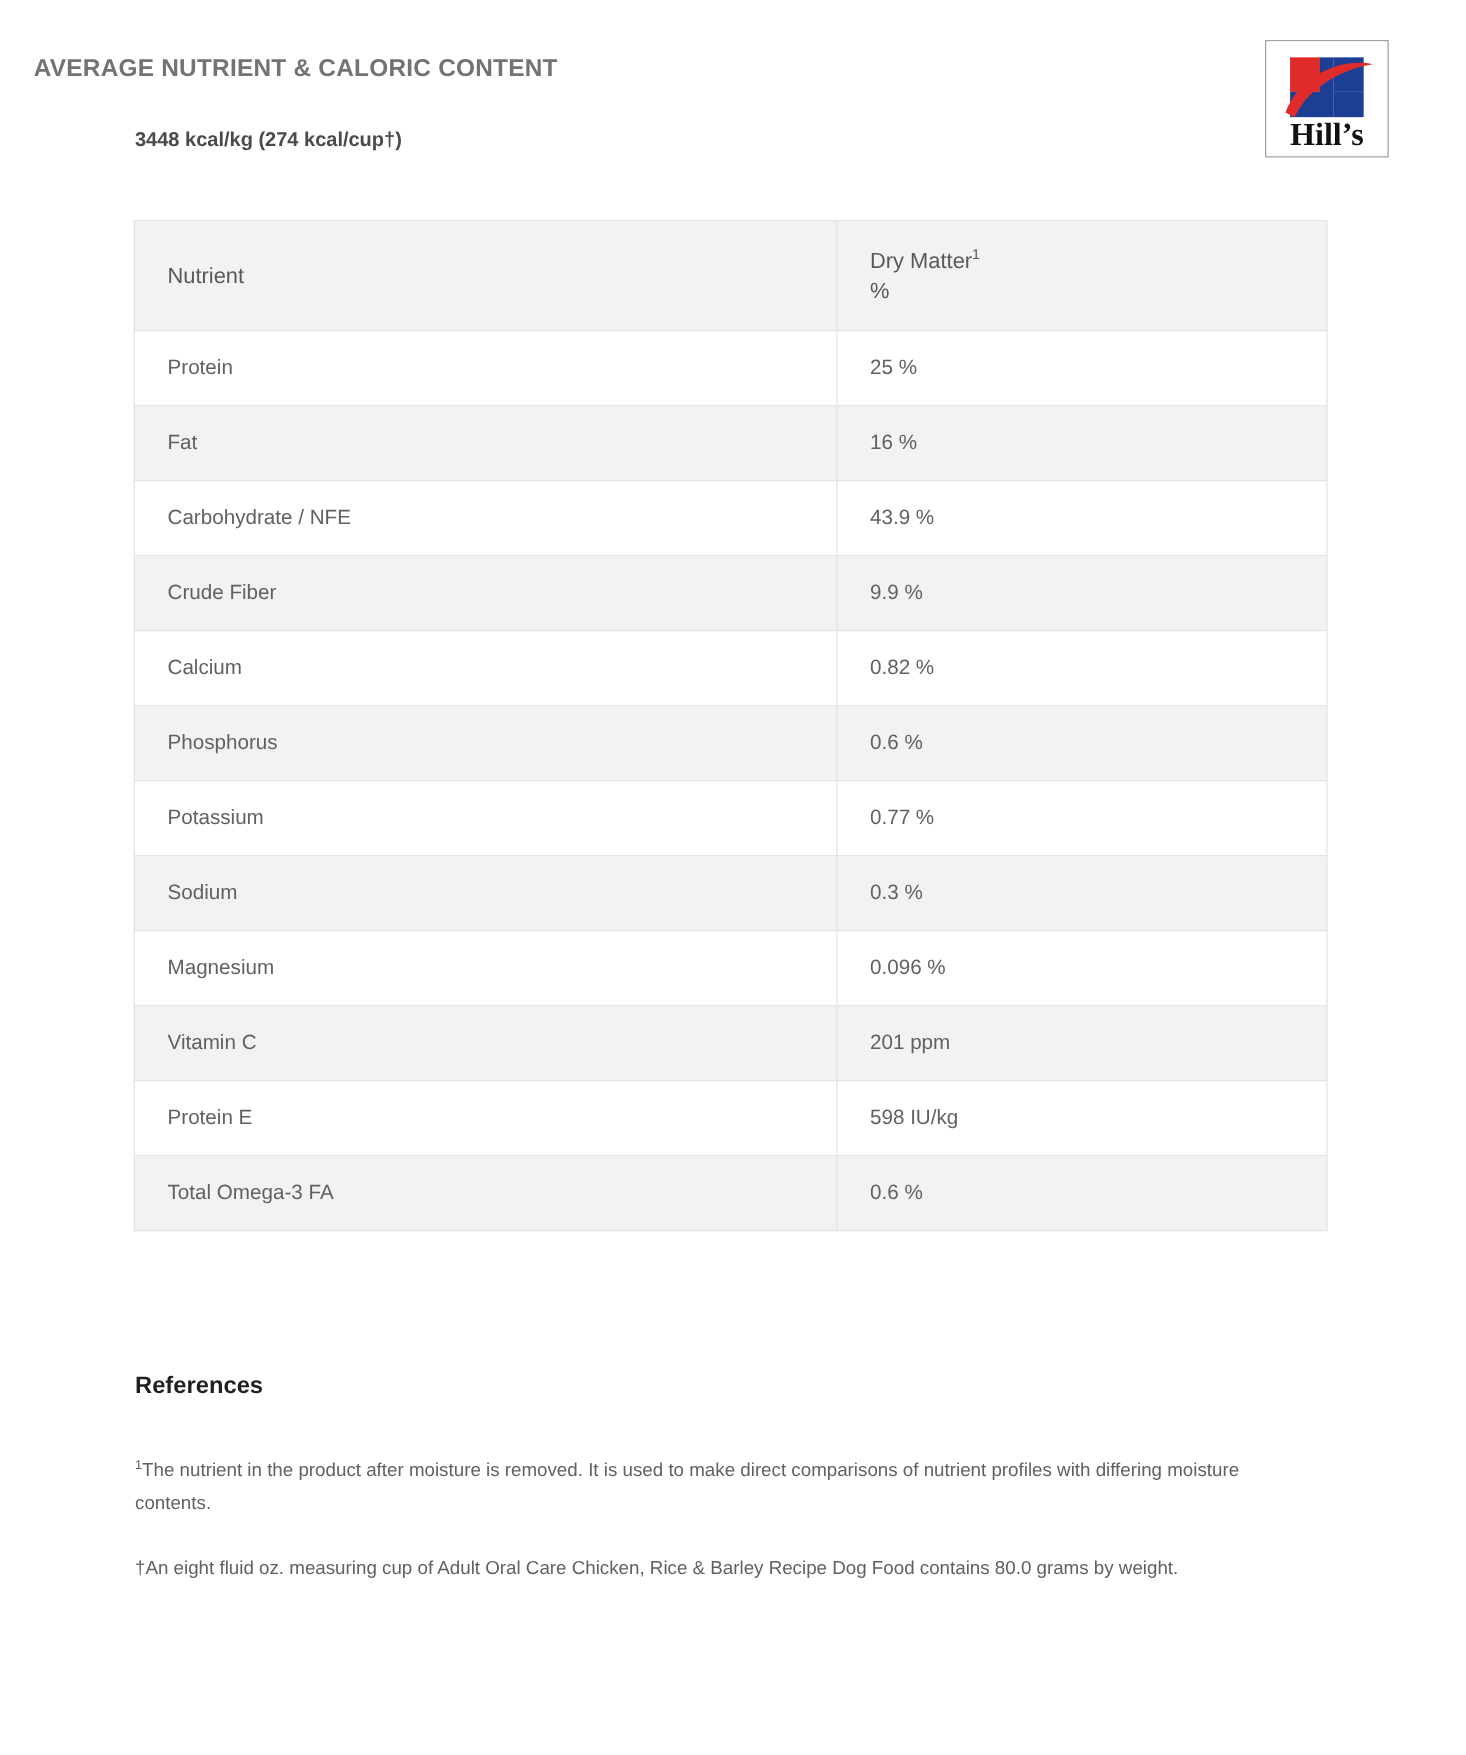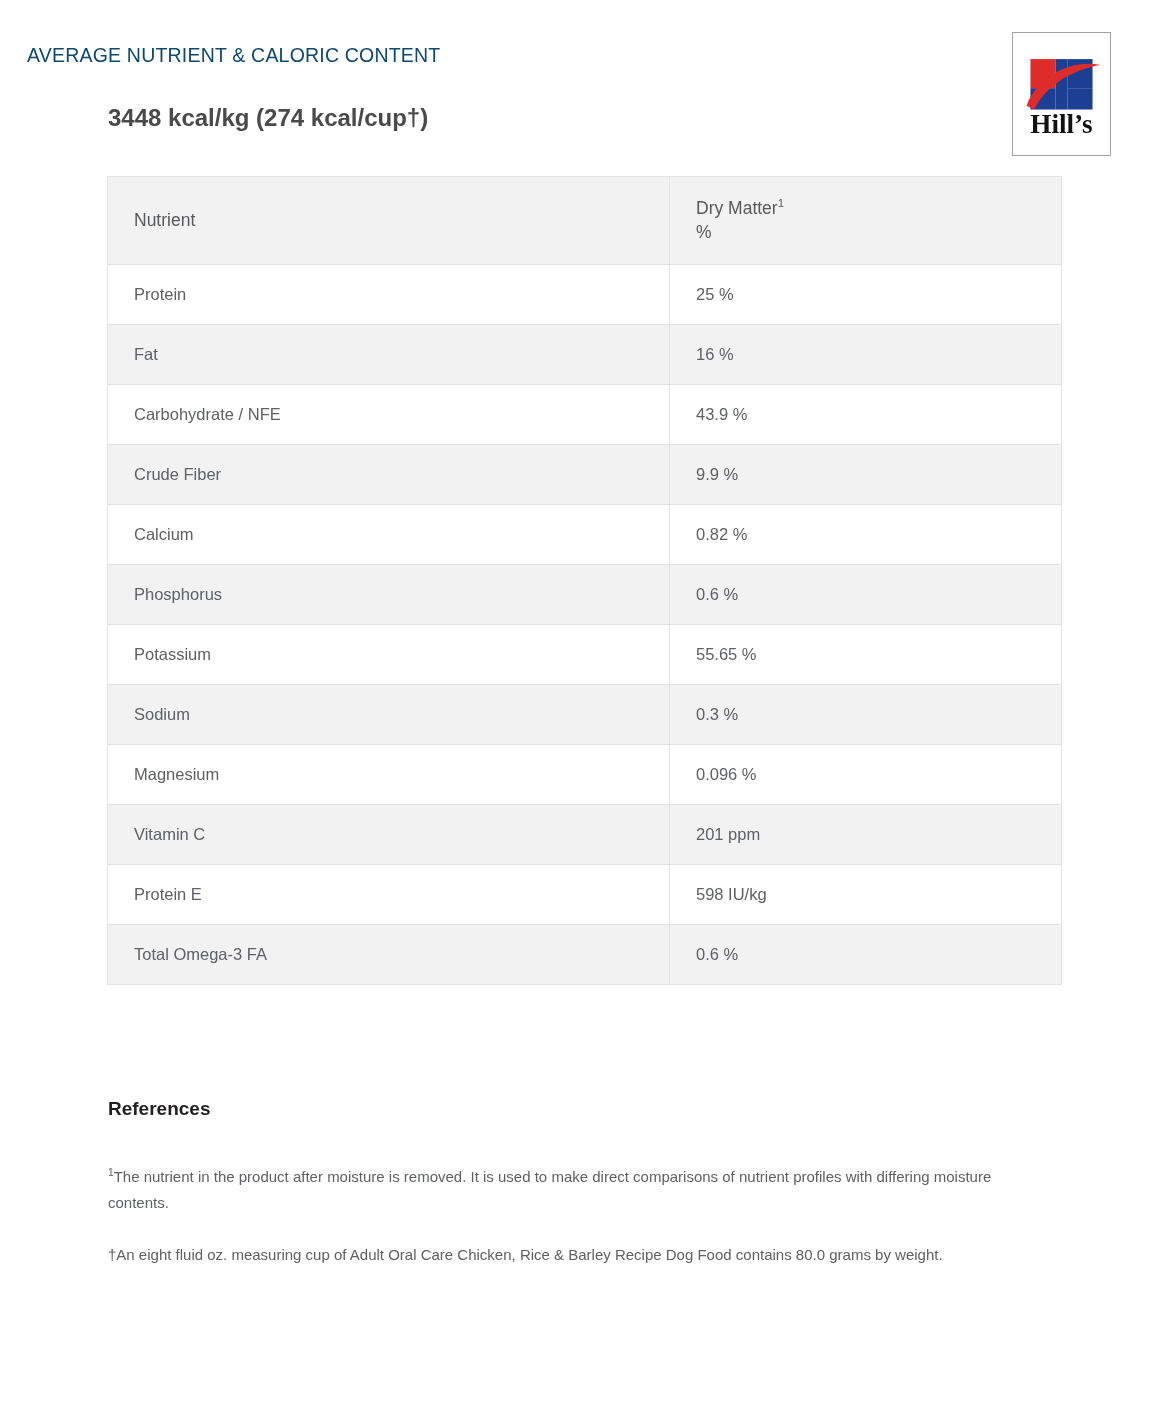--- a/index.html
+++ b/index.html
@@ -20,42 +20,42 @@
   
   .page-header {
     position: relative;
     height: 140px;
   }
   .main-title {
     position: absolute;
     left: 27px;
     top: 44px;
     font-size: 19.5px;
-    font-weight: normal;
+    font-weight: bold;
     letter-spacing: 0.2px;
-    color: #0c4a6e;
+    color: #737373;
     margin: 0;
     white-space: nowrap;
   }
   .brand-logo {
     position: absolute;
     left: 1012px;
     top: 32px;
     width: 99px;
-    height: 124px;
+    height: 94px;
     border: 1px solid #9fa3a6;
     background: #ffffff;
   }
   .brand-logo svg { display: block; width: 100%; height: 100%; }
 
   .subtitle {
     position: absolute;
     left: 108px;
     top: 104px;
-    font-size: 24px;
+    font-size: 16px;
     font-weight: bold;
     color: #4a4a4a;
     margin: 0;
     white-space: nowrap;
     text-align: center;
   }
 
   
   .nutrient-table-wrap {
     position: absolute;
@@ -194,21 +194,21 @@
         <tr>
           <td>Calcium</td>
           <td>0.82 %</td>
         </tr>
         <tr>
           <td>Phosphorus</td>
           <td>0.6 %</td>
         </tr>
         <tr>
           <td>Potassium</td>
-          <td>55.65 %</td>
+          <td>0.77 %</td>
         </tr>
         <tr>
           <td>Sodium</td>
           <td>0.3 %</td>
         </tr>
         <tr>
           <td>Magnesium</td>
           <td>0.096 %</td>
         </tr>
         <tr>

